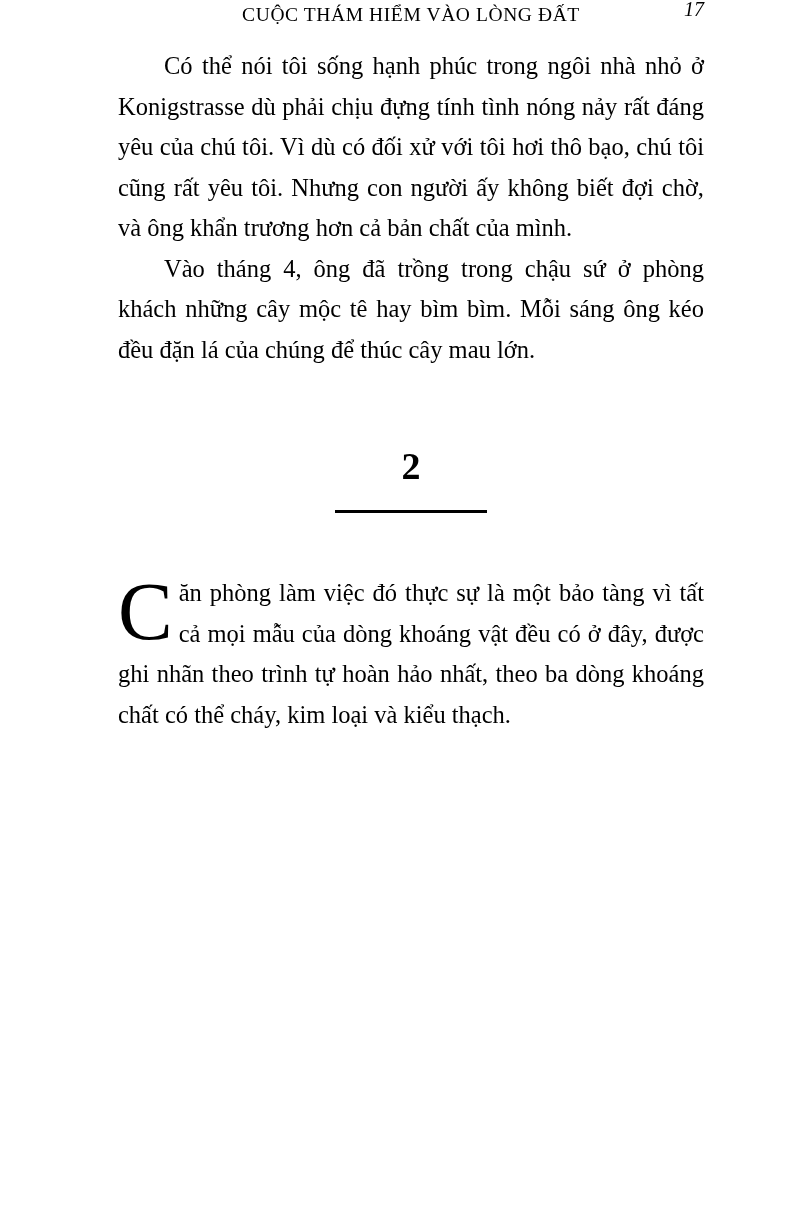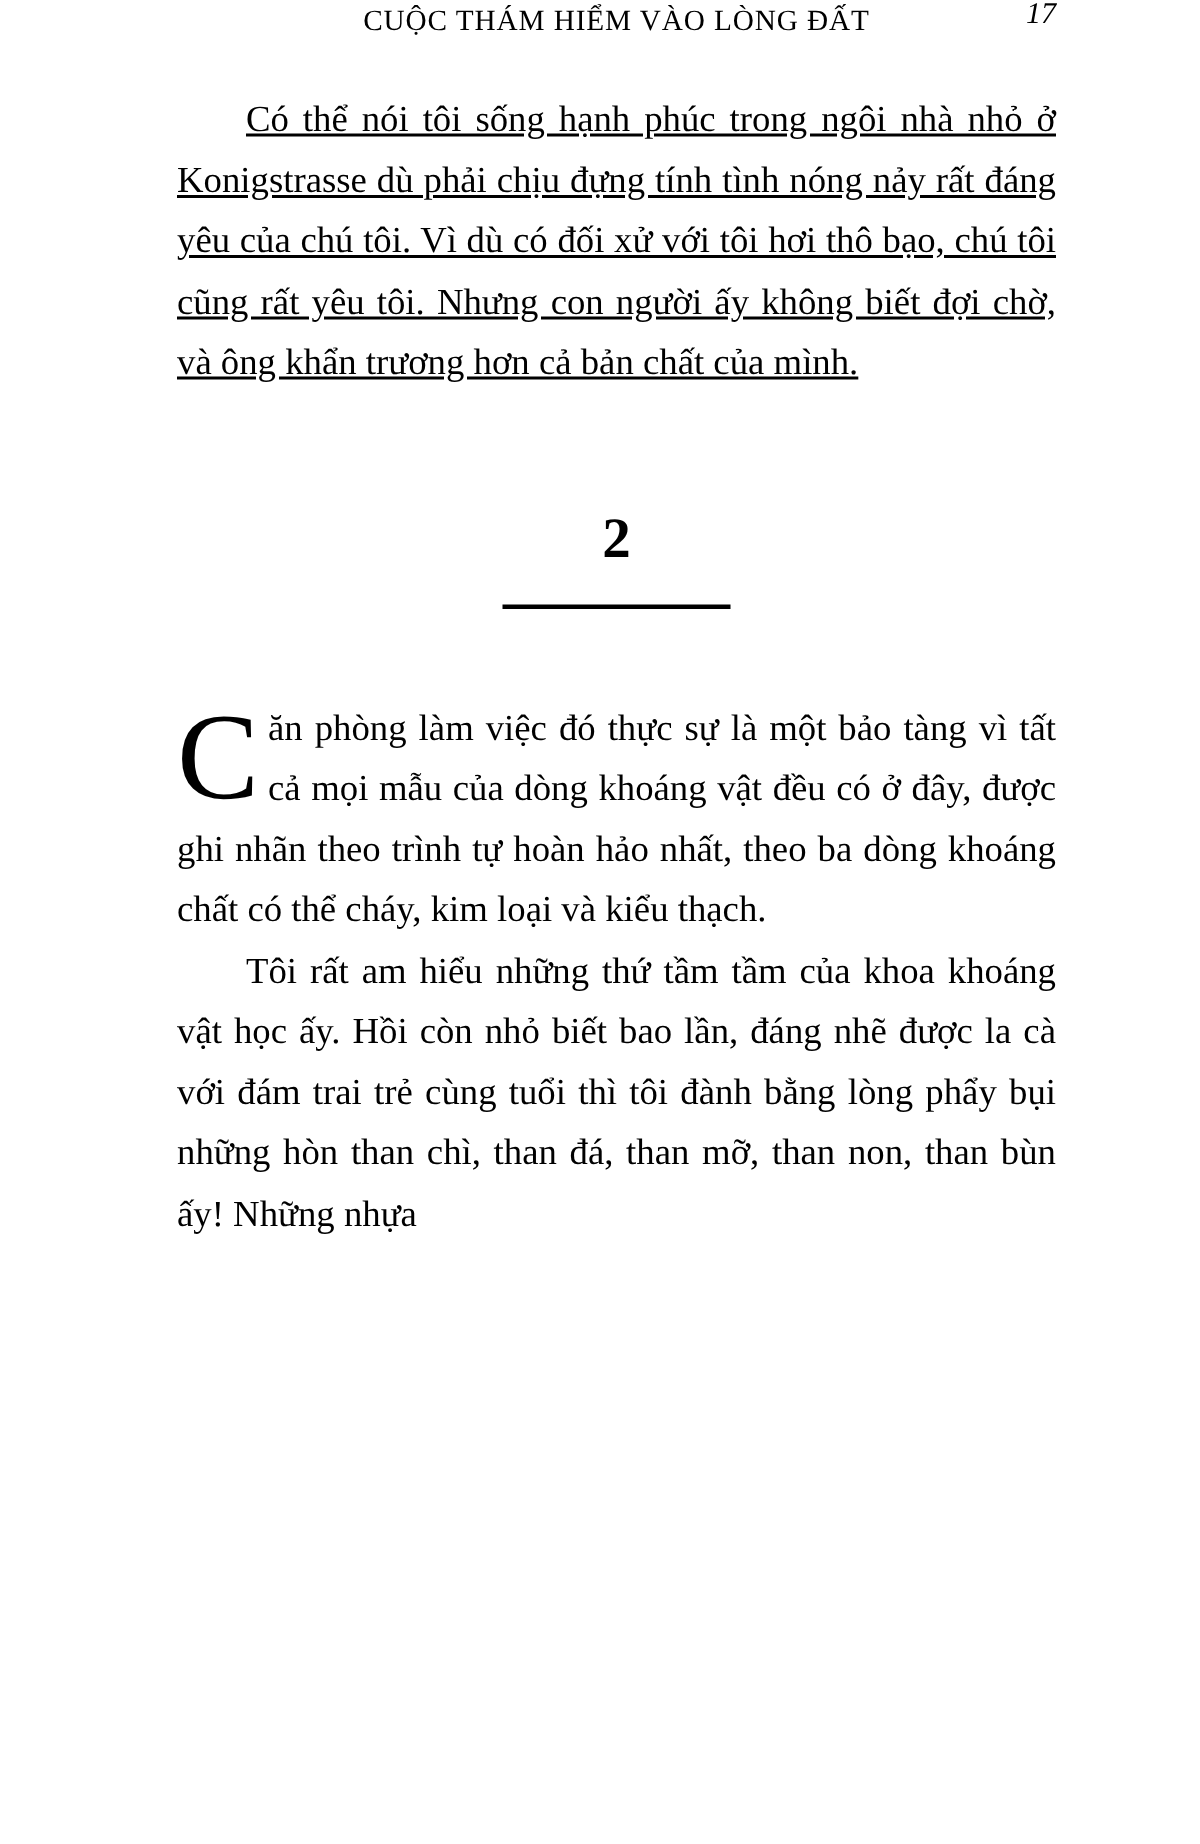--- a/index.html
+++ b/index.html
@@ -39,22 +39,21 @@
   }
   .running-head .folio {
     position: absolute;
     right: 0;
     top: -2px;
     font-size: 20px;
     font-style: italic;
     font-weight: 400;
   }
   .body-text {
-    margin-top: 34px;
-    text-decoration: underline;
+    margin-top: 20px;
   }
   p.para {
     margin: 0;
     font-size: 24.5px;
     line-height: 40.5px;
     text-align: justify;
     text-indent: 46px;
     -webkit-hyphens: none;
     hyphens: none;
   }
@@ -100,27 +99,27 @@
 <div class="page">
   <div class="content">
 
     <div class="running-head">
       <div class="title">CUỘC THÁM HIỂM VÀO LÒNG ĐẤT</div>
       <div class="folio">17</div>
     </div>
 
     <div class="body-text">
       <p class="para">Có thể nói tôi sống hạnh phúc trong ngôi nhà nhỏ ở Konigstrasse dù phải chịu đựng tính tình nóng nảy rất đáng yêu của chú tôi. Vì dù có đối xử với tôi hơi thô bạo, chú tôi cũng rất yêu tôi. Nhưng con người ấy không biết đợi chờ, và ông khẩn trương hơn cả bản chất của mình.</p>
+      <p class="para">Vào tháng 4, ông đã trồng trong chậu sứ ở phòng khách những cây mộc tê hay bìm bìm. Mỗi sáng ông kéo đều đặn lá của chúng để thúc cây mau lớn.</p>
     </div>
 
     <div class="chapter-block">
       <div class="chapter-number">2</div>
       <div class="chapter-rule"></div>
     </div>
 
     <div class="dropcap-para">
       <span class="dropcap">C</span><span>ăn phòng làm việc đó thực sự là một bảo tàng vì tất cả mọi mẫu của dòng khoáng vật đều có ở đây, được ghi nhãn theo trình tự hoàn hảo nhất, theo ba dòng khoáng chất có thể cháy, kim loại và kiểu thạch.</span>
     </div>
 
-    <p class="para after-drop">Tôi rất am hiểu những thứ tầm tầm của khoa khoáng vật học ấy. Hồi còn nhỏ biết bao lần, đáng nhẽ được la cà với đám trai trẻ cùng tuổi thì tôi đành bằng lòng phẩy bụi những hòn than chì, than đá, than mỡ, than non, than bùn ấy! Những nhựa</p>
 
   </div>
 </div>
 
 </body></html>

